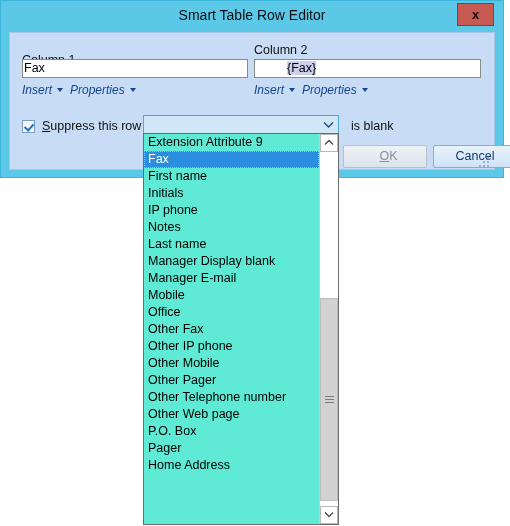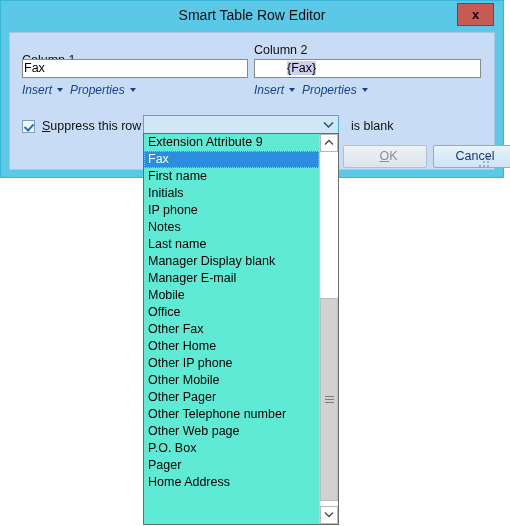--- a/index.html
+++ b/index.html
@@ -382,21 +382,20 @@
       <div class="dd-item">First name</div>
       <div class="dd-item">Initials</div>
       <div class="dd-item">IP phone</div>
       <div class="dd-item">Notes</div>
       <div class="dd-item">Last name</div>
       <div class="dd-item">Manager Display blank</div>
       <div class="dd-item">Manager E-mail</div>
       <div class="dd-item">Mobile</div>
       <div class="dd-item">Office</div>
       <div class="dd-item">Other Fax</div>
-      <div class="dd-item">Other Home</div>
       <div class="dd-item">Other IP phone</div>
       <div class="dd-item">Other Mobile</div>
       <div class="dd-item">Other Pager</div>
       <div class="dd-item">Other Telephone number</div>
       <div class="dd-item">Other Web page</div>
       <div class="dd-item">P.O. Box</div>
       <div class="dd-item">Pager</div>
       <div class="dd-item">Home Address</div>
     </div>
 

